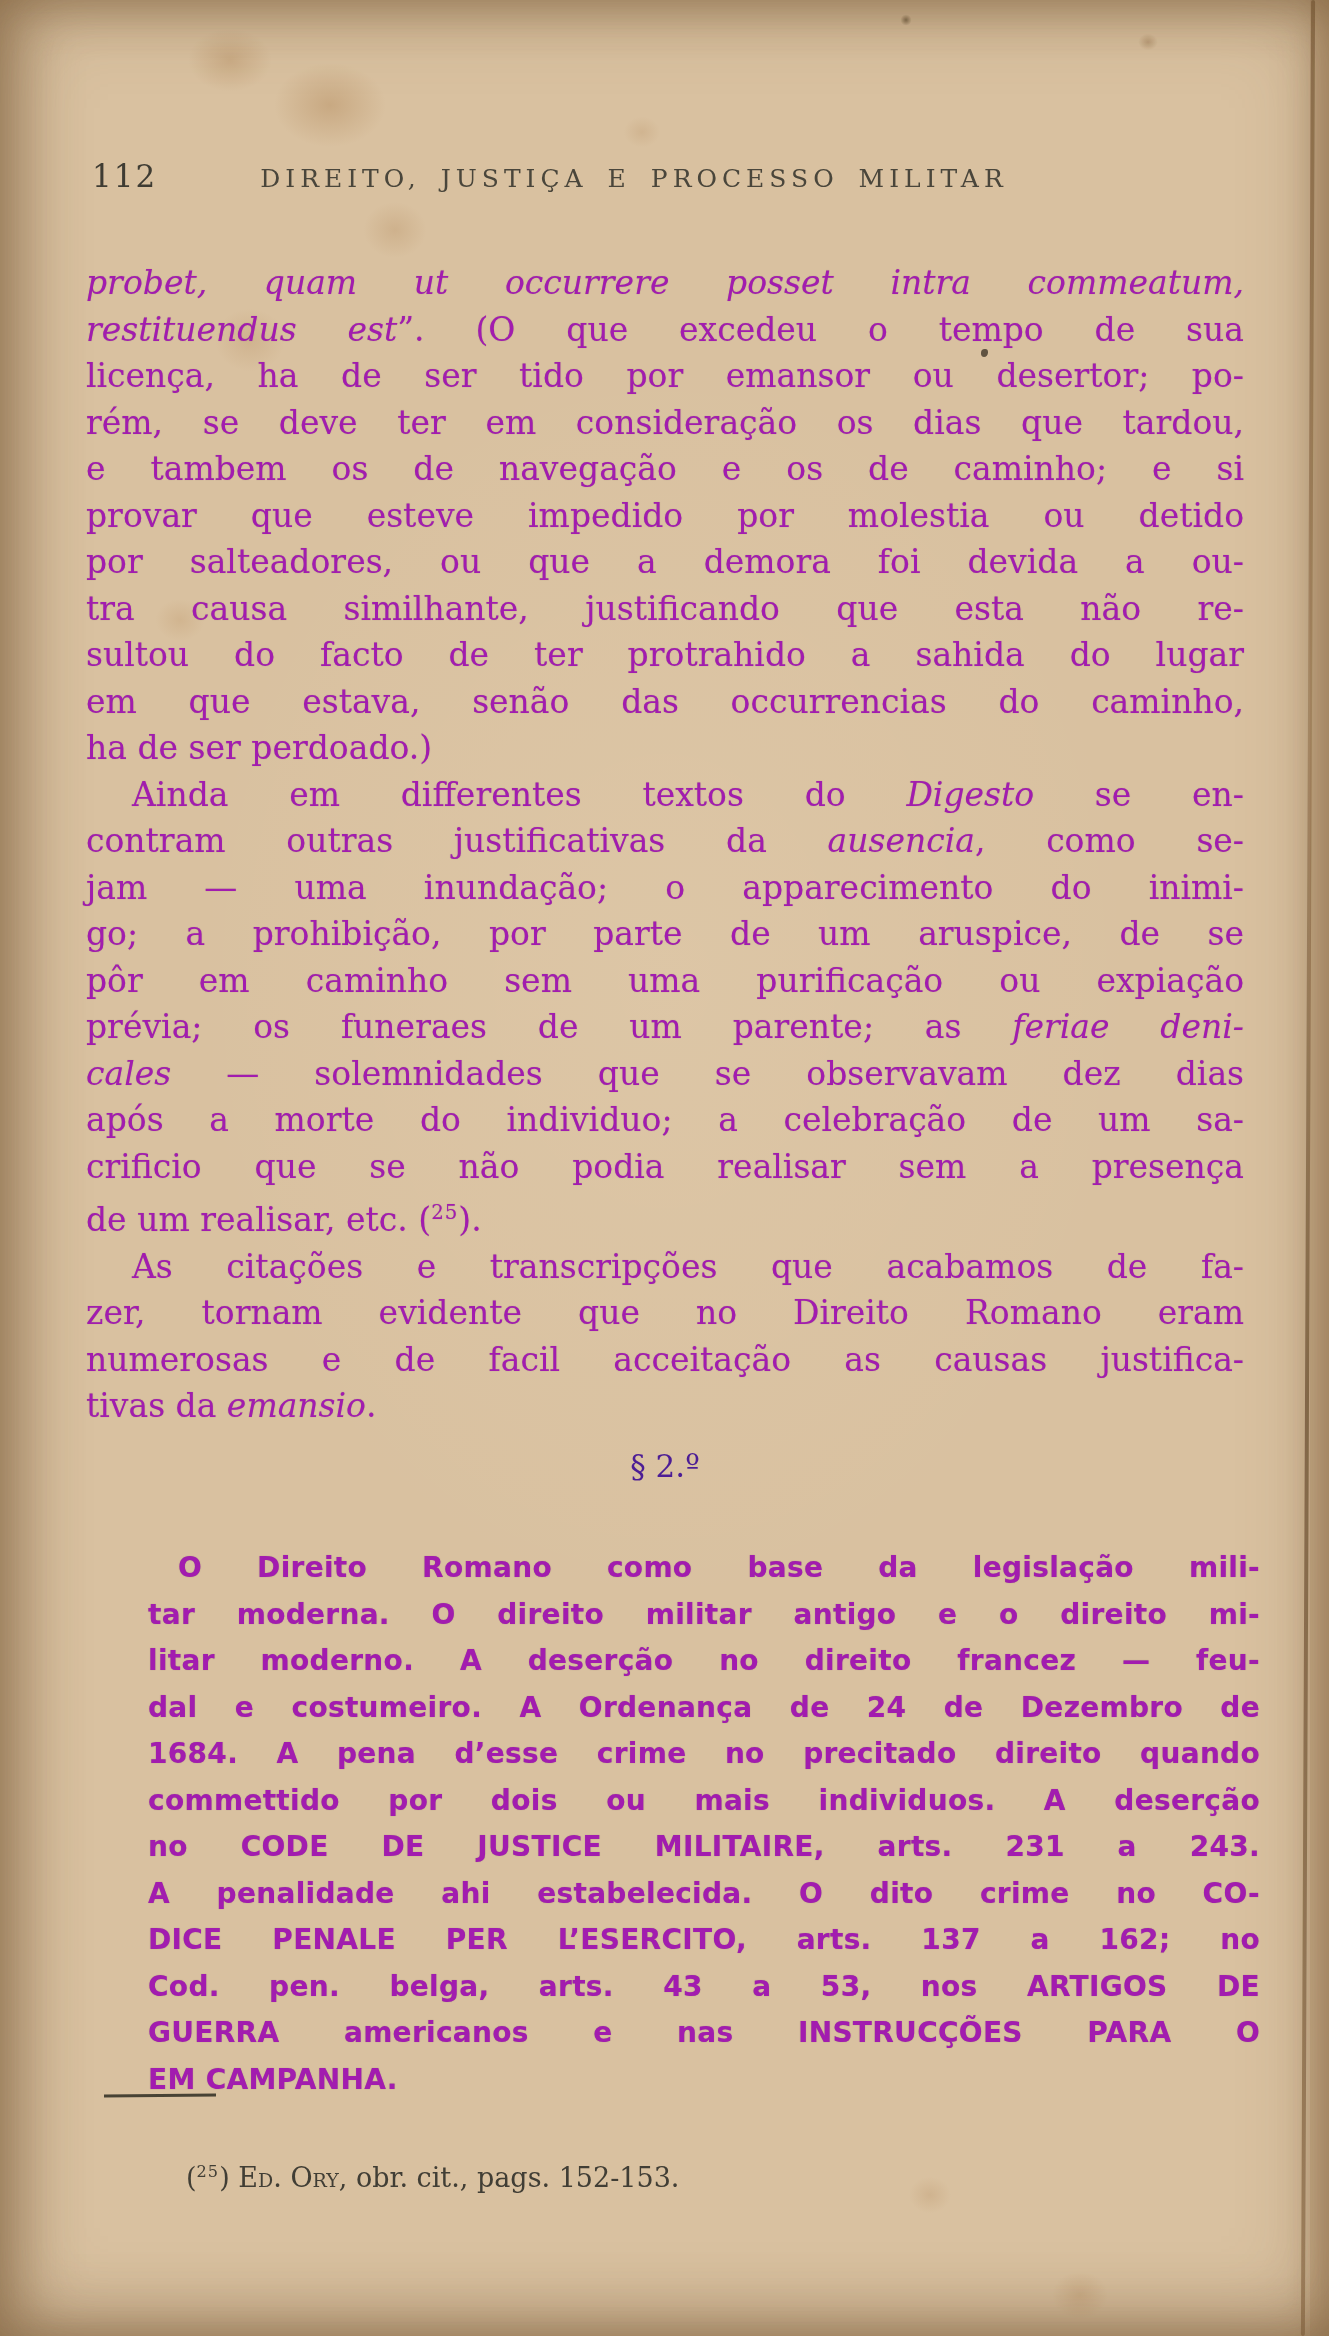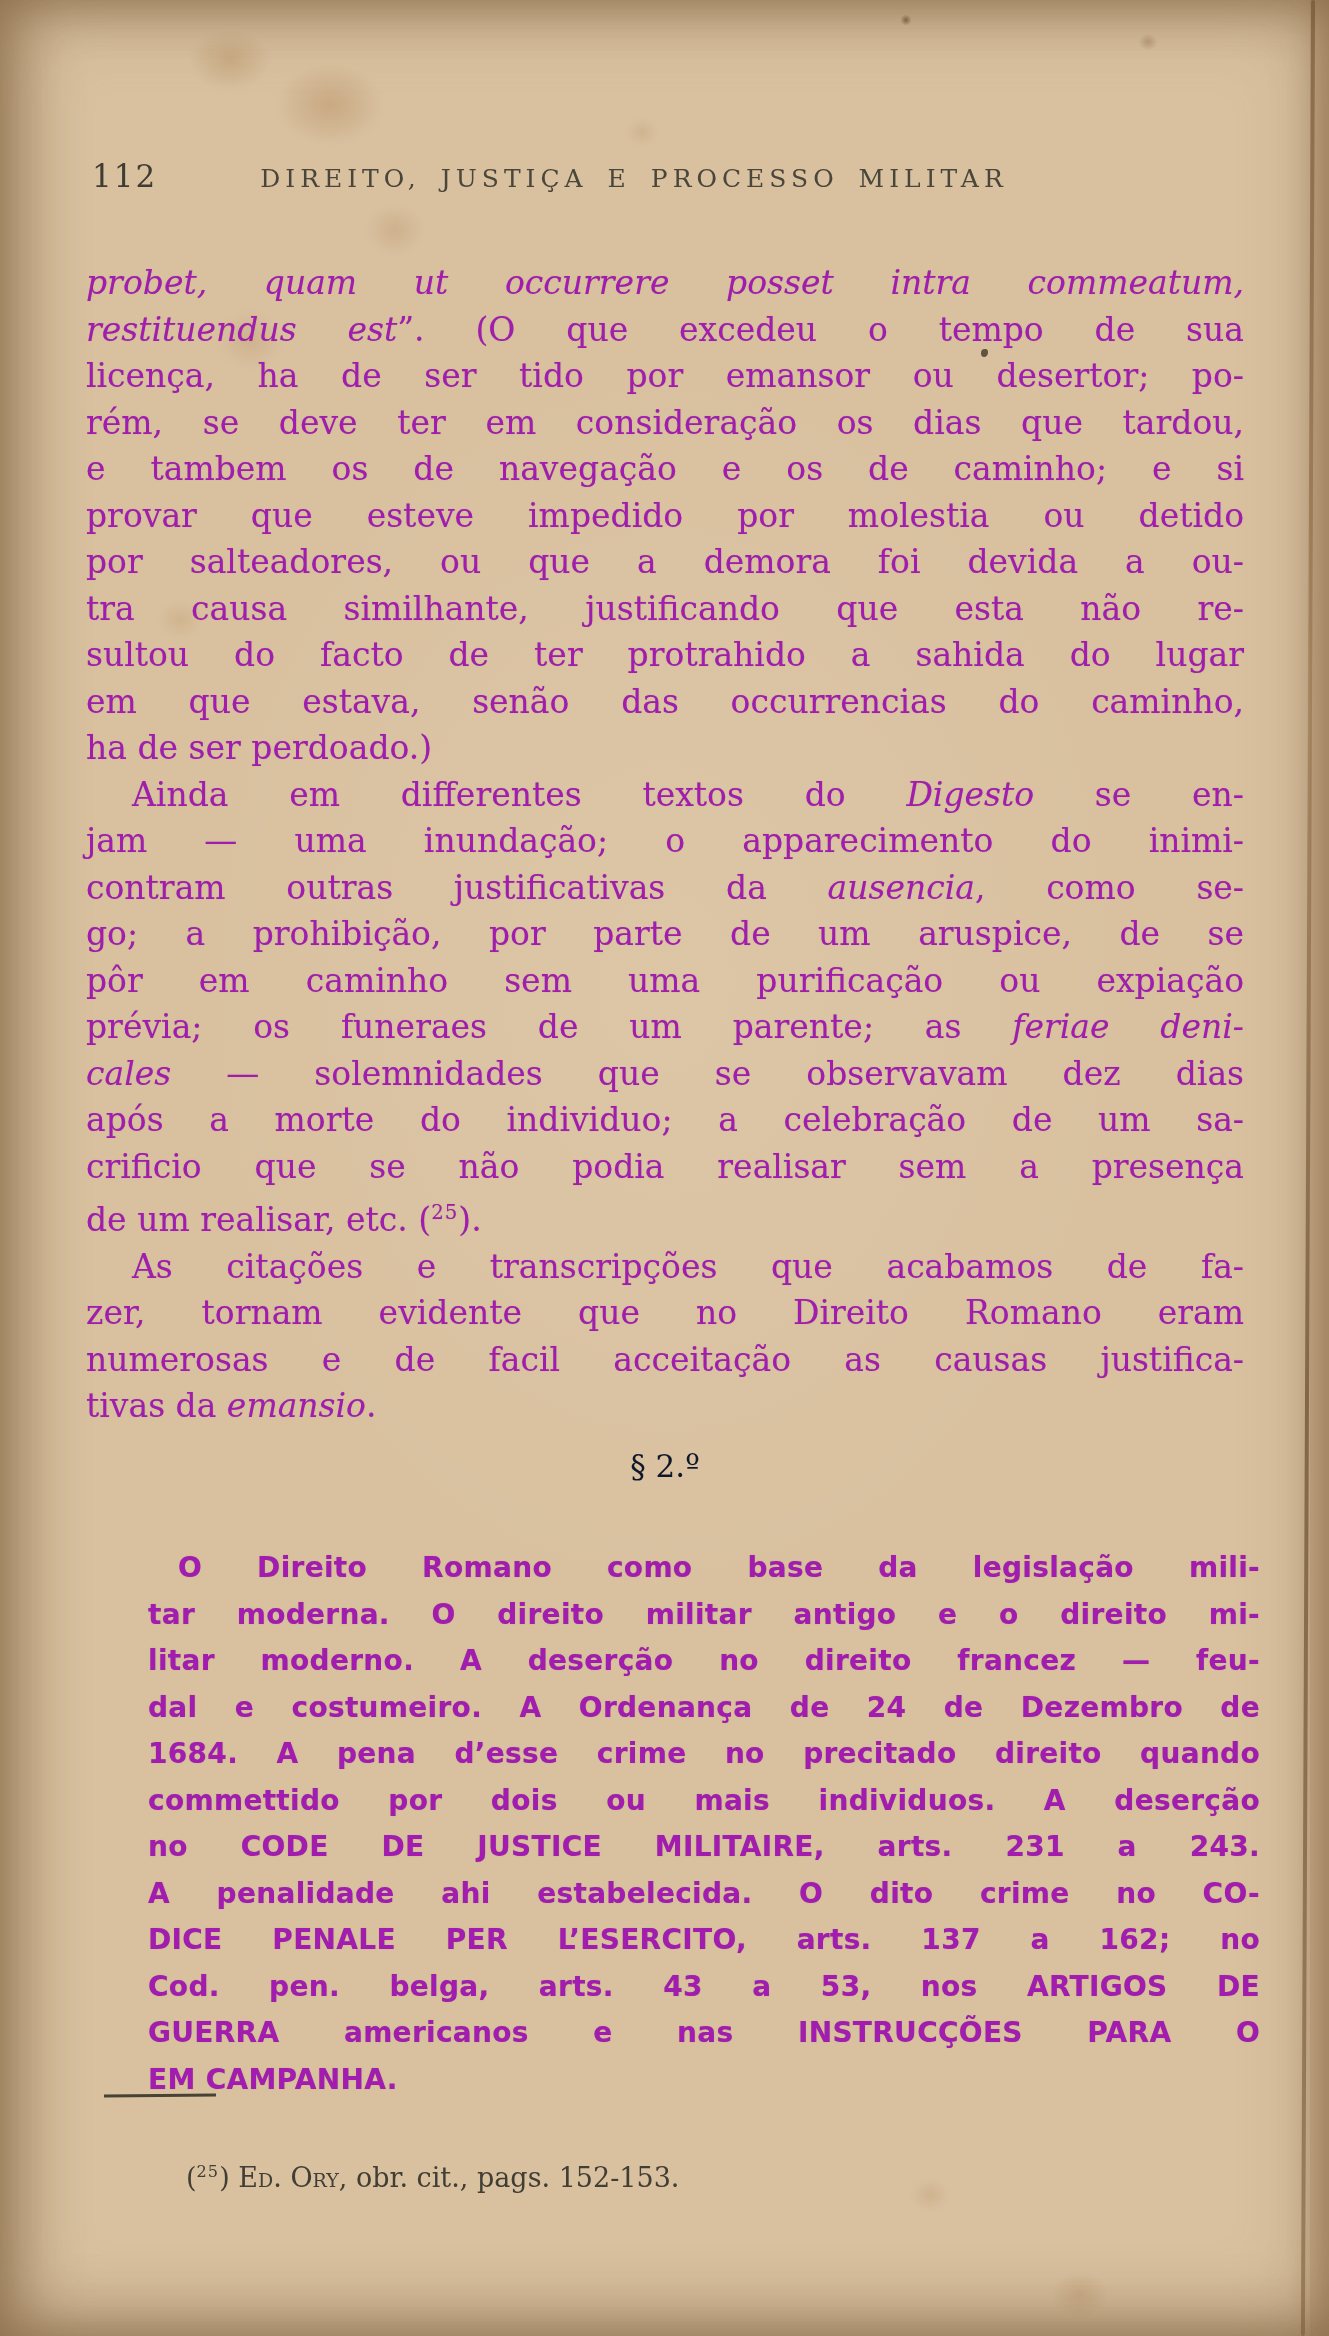--- a/index.html
+++ b/index.html
@@ -61,21 +61,21 @@
     text-shadow:0 0 1px rgba(62,59,51,.30);
   }
   .line{min-height:46.5px;}
   .j{text-align:justify;text-align-last:justify;}
   .it{font-style:italic;}
   .sup{font-size:.6em;vertical-align:super;letter-spacing:1px;text-align:right;}
   .sc{font-variant:small-caps;}
   .para.indent .line:first-child{text-indent:46px;}
   .section-heading{
     position:absolute;left:86px;top:1448px;width:1158px;text-align:center;
-    font-size:31px;color:#0f172a;
+    font-size:31px;color:#4c1d95;
   }
   .summary{
     position:absolute;left:148px;top:1548px;width:1112px;
     font-family:"DejaVu Sans", sans-serif;font-weight:bold;
     font-size:28px;line-height:39px;letter-spacing:.3px;color:#a21caf;
     text-shadow:0 0 1px rgba(58,55,46,.35);
   }
   .summary .line:first-child{text-indent:30px;}
   .footnote-rule{
     position:absolute;left:104px;top:2094px;width:112px;height:3px;
@@ -106,22 +106,22 @@
         <div class="line j"><span>e tambem os de navegação e os de caminho; e si</span></div>
         <div class="line j"><span>provar que esteve impedido por molestia ou detido</span></div>
         <div class="line j"><span>por salteadores, ou que a demora foi devida a ou-</span></div>
         <div class="line j"><span>tra causa similhante, justificando que esta não re-</span></div>
         <div class="line j"><span>sultou do facto de ter protrahido a sahida do lugar</span></div>
         <div class="line j"><span>em que estava, senão das occurrencias do caminho,</span></div>
         <div class="line"><span>ha de ser perdoado.)</span></div>
       </div>
     <div class="para indent">
         <div class="line j"><span>Ainda em differentes textos do </span><span class="it">Digesto</span><span> se en-</span></div>
+        <div class="line j"><span>contram outras justificativas da </span><span class="it">ausencia</span><span>, como se-</span></div>
         <div class="line j"><span>jam — uma inundação; o apparecimento do inimi-</span></div>
-        <div class="line j"><span>contram outras justificativas da </span><span class="it">ausencia</span><span>, como se-</span></div>
         <div class="line j"><span>go; a prohibição, por parte de um aruspice, de se</span></div>
         <div class="line j"><span>pôr em caminho sem uma purificação ou expiação</span></div>
         <div class="line j"><span>prévia; os funeraes de um parente; as </span><span class="it">feriae deni-</span></div>
         <div class="line j"><span class="it">cales</span><span> — solemnidades que se observavam dez dias</span></div>
         <div class="line j"><span>após a morte do individuo; a celebração de um sa-</span></div>
         <div class="line j"><span>crificio que se não podia realisar sem a presença</span></div>
         <div class="line"><span>de um realisar, etc. (</span><span class="sup">25</span><span>).</span></div>
       </div>
     <div class="para indent">
         <div class="line j"><span>As citações e transcripções que acabamos de fa-</span></div>

